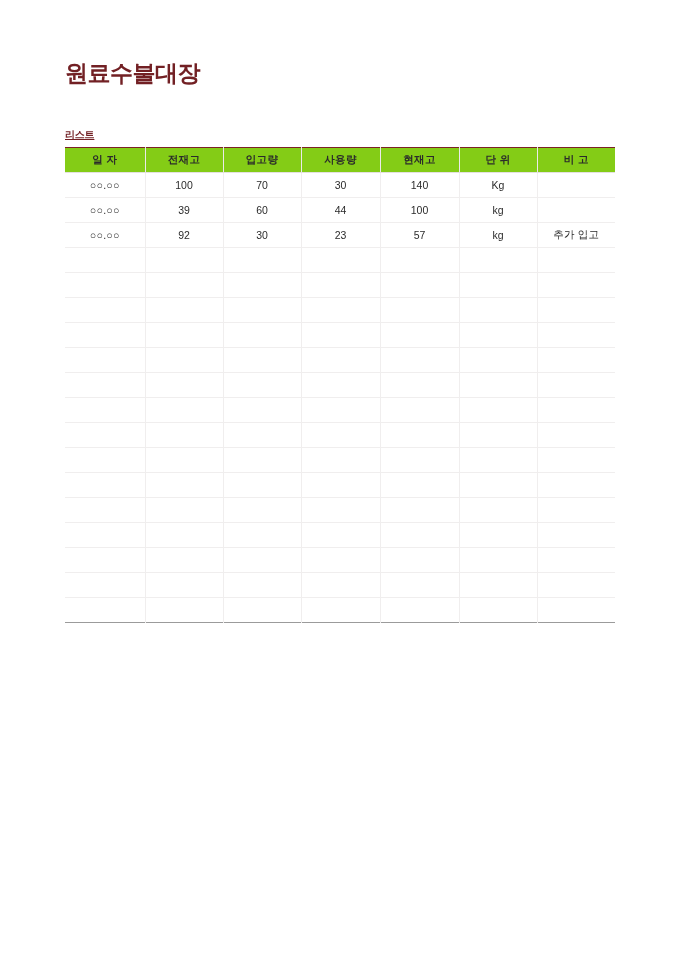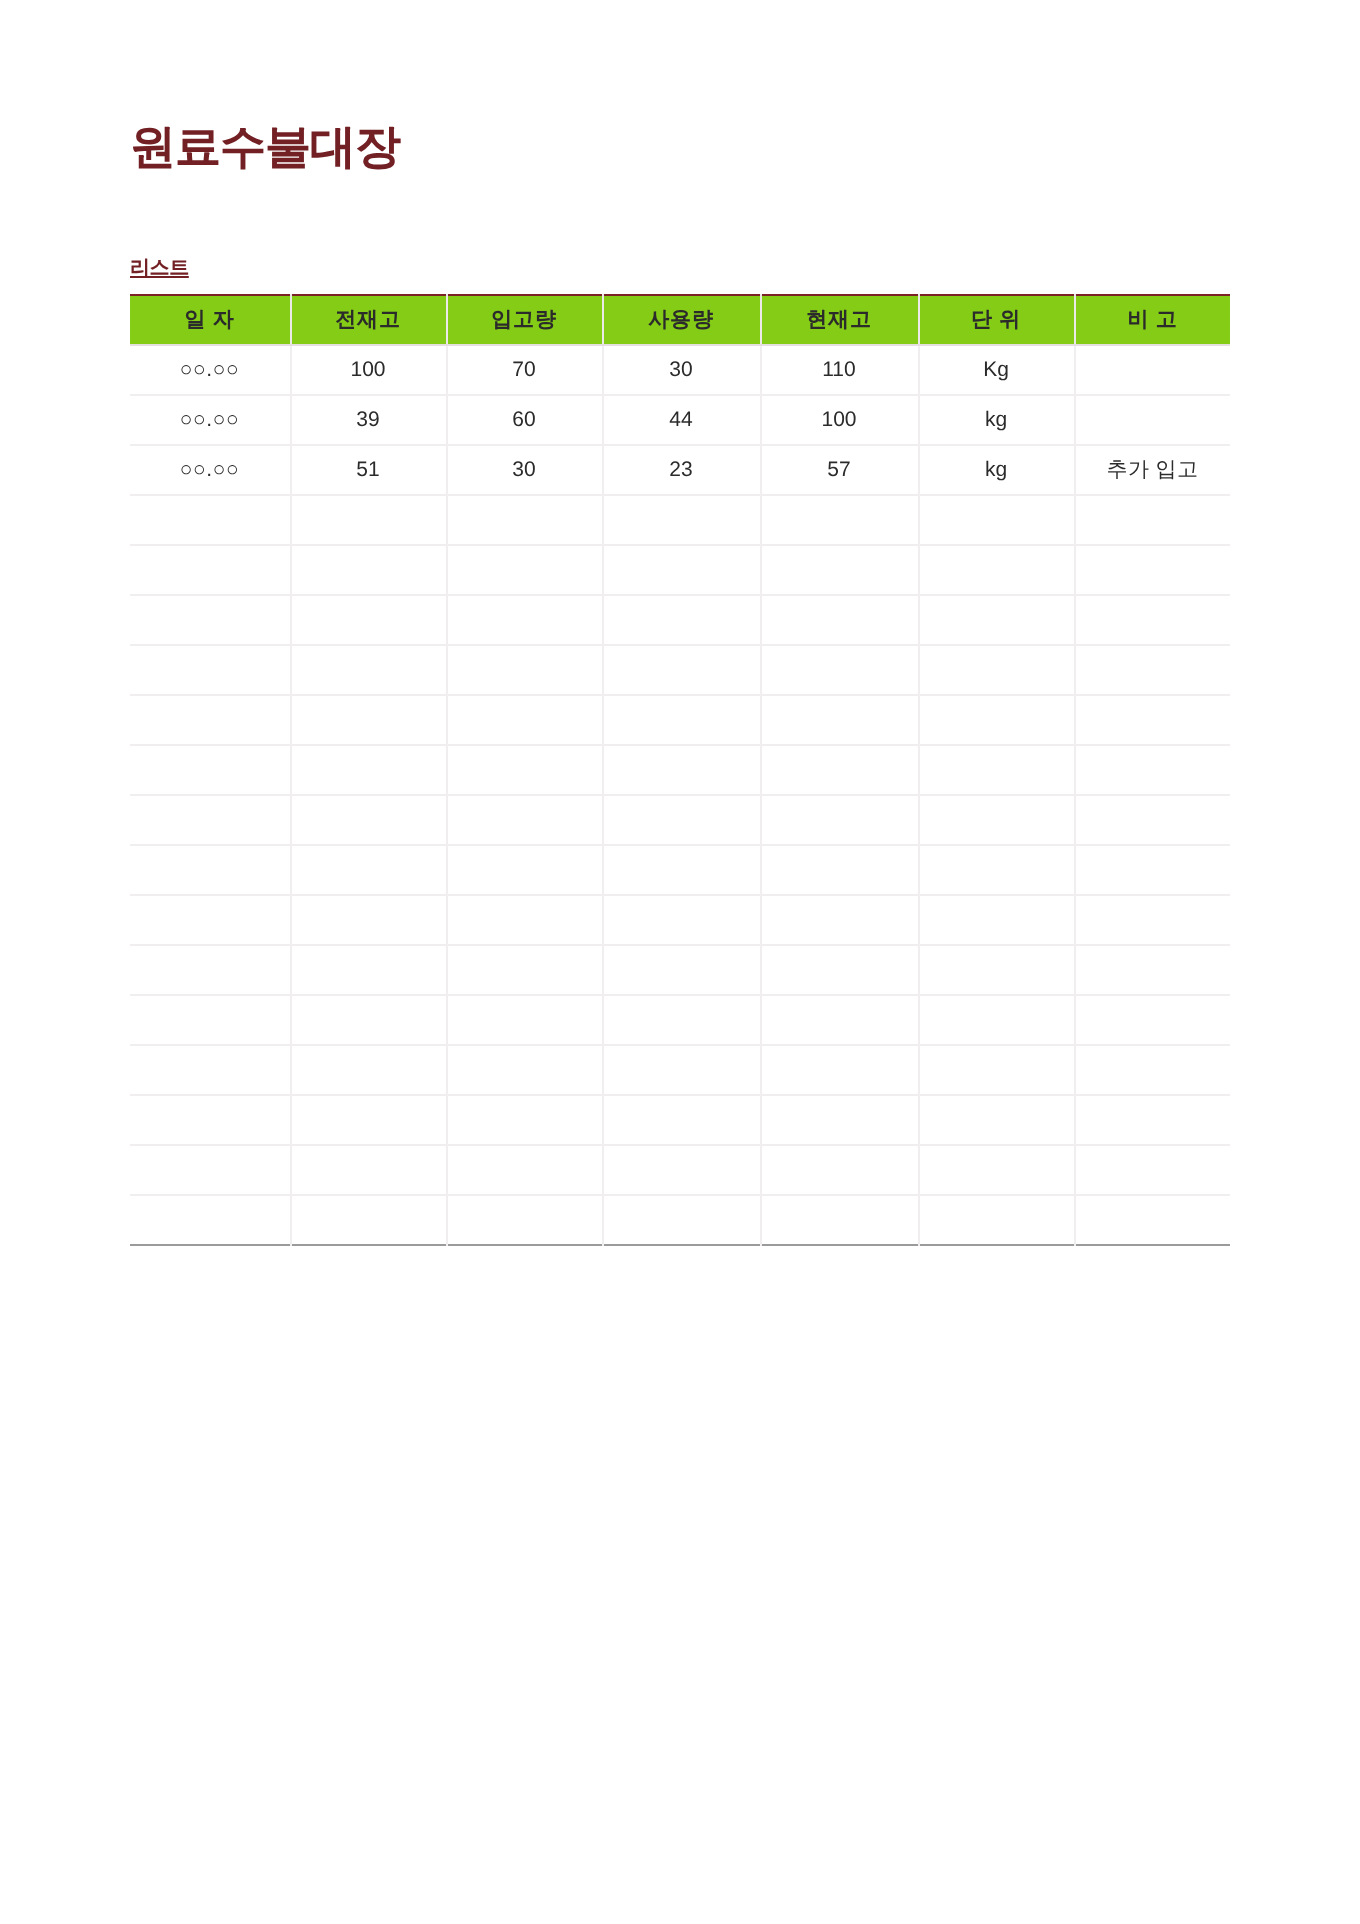--- a/index.html
+++ b/index.html
@@ -142,36 +142,36 @@
           <th>단  위</th>
           <th>비  고</th>
         </tr>
       </thead>
       <tbody id="ledger-body">
           <tr>
             <td class="date-cell">○○.○○</td>
             <td>100</td>
             <td>70</td>
             <td>30</td>
-            <td>110</td>
+            <td>140</td>
             <td>Kg</td>
             <td class="note-cell"></td>
           </tr>
           <tr>
             <td class="date-cell">○○.○○</td>
             <td>39</td>
             <td>60</td>
             <td>44</td>
             <td>100</td>
             <td>kg</td>
             <td class="note-cell"></td>
           </tr>
           <tr>
             <td class="date-cell">○○.○○</td>
-            <td>51</td>
+            <td>92</td>
             <td>30</td>
             <td>23</td>
             <td>57</td>
             <td>kg</td>
             <td class="note-cell">추가 입고</td>
           </tr>
           <tr>
             <td class="date-cell"></td>
             <td></td>
             <td></td>

